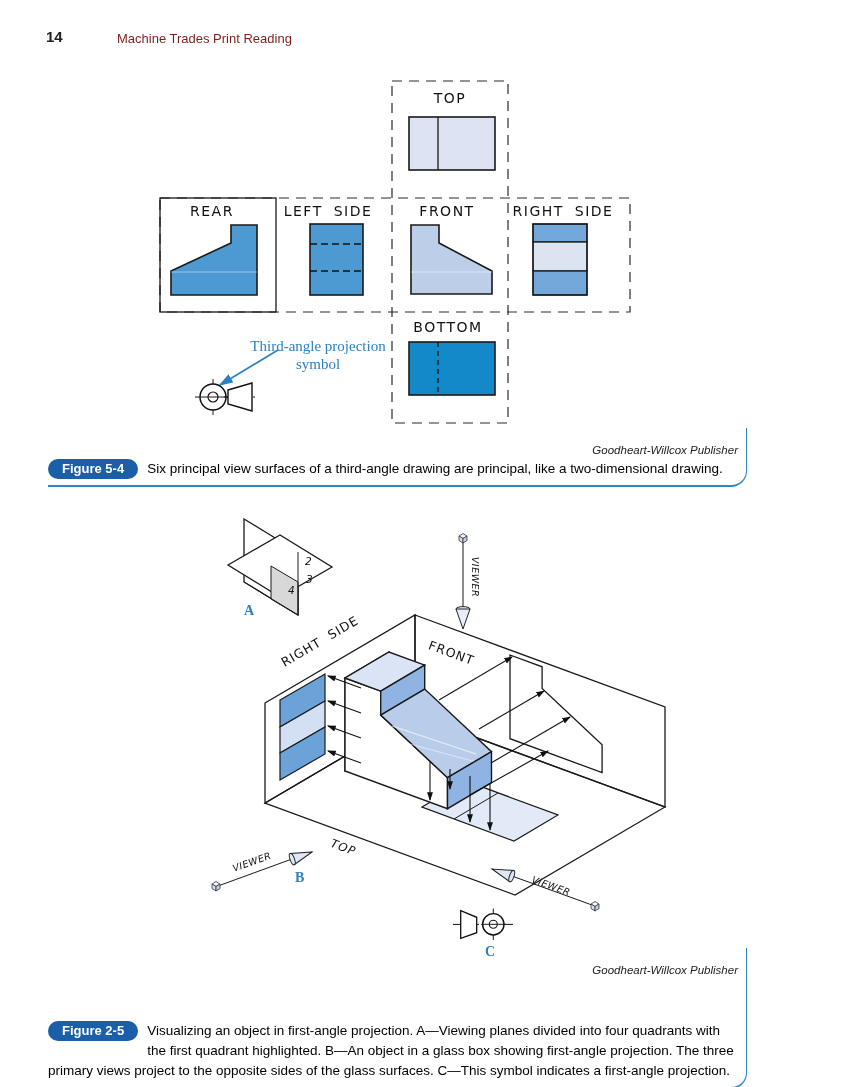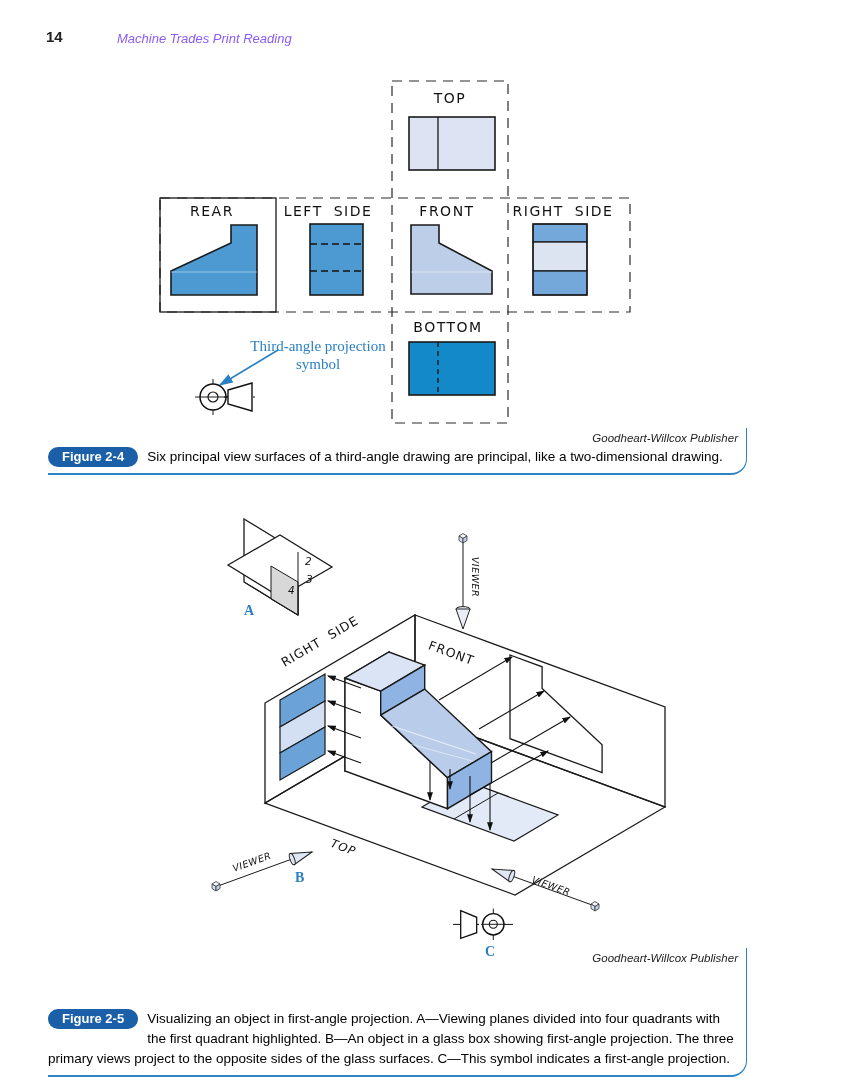--- a/index.html
+++ b/index.html
@@ -1,25 +1,25 @@
 <!DOCTYPE html>
 <html><head>
 <meta charset="utf-8">
 <style>
   html,body{margin:0;padding:0;background:#e8e8e8;}
   #page{position:relative;width:849px;height:1087px;background:#ffffff;overflow:hidden;
         font-family:"Liberation Sans", sans-serif;color:#111;}
   .abs{position:absolute;}
   
   #page-number{left:46px;top:28px;font-size:15px;font-weight:bold;color:#222;}
-  #running-title{left:117px;top:31px;font-size:13px;font-style:italic;color:#8b5cf6;}
+  #running-title{left:117px;top:31px;font-size:13px;color:#7f1d1d;}
   
   .figblock{border-right:1.5px solid #2d85c4;border-bottom:2.5px solid #2d85c4;
             border-radius:0 0 16px 0;padding:0 6px 6px 0;}
-  .credit{font-size:11.5px;font-style:italic;color:#222;text-align:right;margin:4px 2px 3px 0;}
+  .credit{font-size:11.5px;font-style:italic;color:#222;text-align:right;margin:16px 2px 3px 0;}
   .figbadge{display:inline-block;background:#1a5fa8;color:#fff;font-weight:bold;
             font-size:13px;border-radius:10px;padding:2px 14px;margin-right:9px;line-height:1.25;}
   .captext{font-size:13.5px;line-height:1.48;color:#000;}
   #fig4-block{left:48px;top:428px;width:692px;}
   #fig5-block{left:48px;top:948px;width:692px;}
   #fig5-block .figbadge{float:left;}
   #copyright{left:400px;top:1044px;width:338px;text-align:right;font-size:10.5px;color:#222;}
   
   svg text{font-family:"DejaVu Sans", sans-serif;}
   .cad{font-size:14px;letter-spacing:1.5px;fill:#111;}
@@ -107,21 +107,21 @@
       <circle cx="73" cy="327" r="5" fill="none" stroke="#111" stroke-width="1.2"></circle>
       <line x1="60" y1="327" x2="86" y2="327" class="lnthin"></line>
       <line x1="84" y1="327" x2="118" y2="327" stroke="#111" stroke-width="1" stroke-dasharray="9,3,2,3"></line>
       <polygon points="88,320 112,313 112,341 88,334" fill="#fff" stroke="#111" stroke-width="1.4"></polygon>
     </g>
   </svg>
 
   <div class="abs figblock" id="fig4-block">
     <div class="credit">Goodheart-Willcox Publisher</div>
     <div>
-      <span class="figbadge">Figure 2-4</span><span class="captext">Six principal view surfaces of a third-angle drawing are principal, like a two-dimensional drawing.</span>
+      <span class="figbadge">Figure 5-4</span><span class="captext">Six principal view surfaces of a third-angle drawing are principal, like a two-dimensional drawing.</span>
     </div>
   </div>
 
   <svg class="abs" style="left:140px;top:505px;" width="620" height="480" viewBox="0 0 620 480">
     <defs>
       <marker id="ak" markerWidth="10" markerHeight="8" refX="7" refY="2.7" orient="auto">
         <path d="M0,0 L8,2.7 L0,5.4 Z" fill="#111"></path>
       </marker>
     </defs>
 

